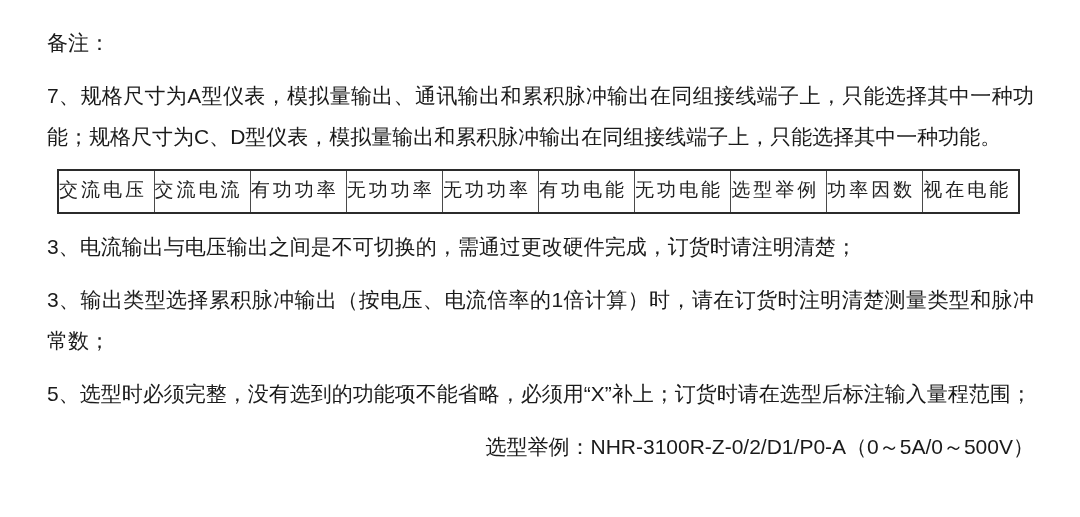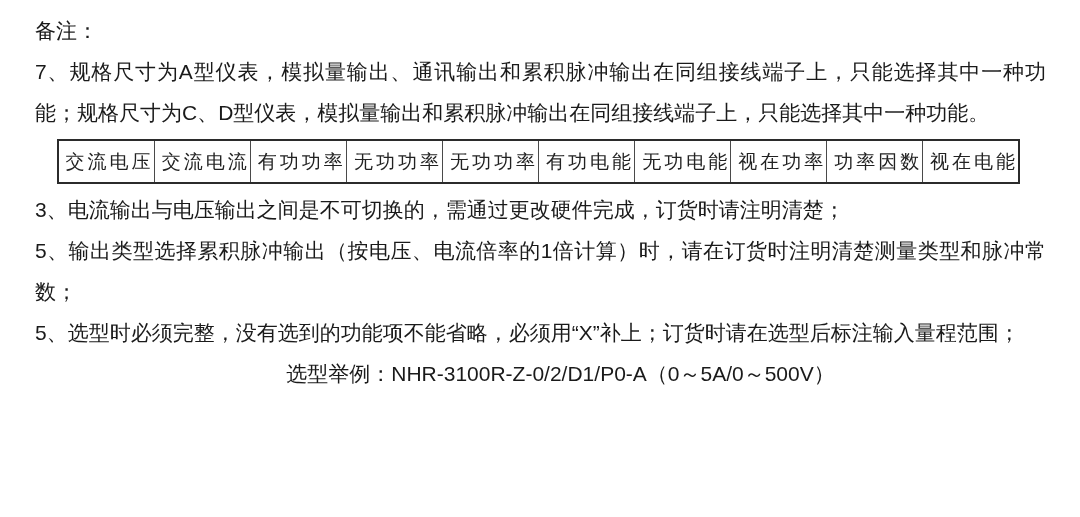--- a/index.html
+++ b/index.html
@@ -20,48 +20,48 @@
     height: 517px;
     padding: 10px 34px 0 35px;
     font-family: "Liberation Sans", sans-serif;
     font-size: 21px;
     font-weight: 500;
     color: #1a1a1a;
     line-height: 41px;
     text-align: justify;
   }
   .line {
-    margin: 0;
+    margin: 12px;
   }
   .title-line {
     text-align: left;
   }
   .meter-table {
     border-collapse: collapse;
     table-layout: fixed;
     width: 963px;
     margin: 6px 0 5px 22px;
     border: 2px solid #2b2b2b;
   }
   .meter-table td {
     border: 1px solid #4a4a4a;
     height: 37px;
     padding: 0;
-    text-align: right;
+    text-align: left;
     vertical-align: middle;
-    font-family: Liberation Serif, serif;
+    font-family: Liberation Mono, monospace;
     font-weight: 400;
     font-size: 19px;
     letter-spacing: 3px;
     color: #222222;
     white-space: nowrap;
     overflow: hidden;
   }
   .example-line {
-    text-align: center;
+    text-align: right;
     padding-left: 40px;
   }
 </style>
 </head>
 <body>
 
 <div class="page">
   <div class="doc">
 
     <p class="line title-line">备注：</p>
@@ -72,29 +72,29 @@
     <table class="meter-table">
       <tbody>
         <tr>
           <td>交流电压</td>
           <td>交流电流</td>
           <td>有功功率</td>
           <td>无功功率</td>
           <td>无功功率</td>
           <td>有功电能</td>
           <td>无功电能</td>
-          <td>视在功率</td>
+          <td>选型举例</td>
           <td>功率因数</td>
           <td>视在电能</td>
         </tr>
       </tbody>
     </table>
 
     <p class="line">3、电流输出与电压输出之间是不可切换的，需通过更改硬件完成，订货时请注明清楚；</p>
 
-    <p class="line">5、输出类型选择累积脉冲输出（按电压、电流倍率的1倍计算）时，请在订货时注明清楚测量类型和脉冲常数；</p>
+    <p class="line">3、输出类型选择累积脉冲输出（按电压、电流倍率的1倍计算）时，请在订货时注明清楚测量类型和脉冲常数；</p>
 
     <p class="line">5、选型时必须完整，没有选到的功能项不能省略，必须用“X”补上；订货时请在选型后标注输入量程范围；</p>
 
     <p class="line example-line">选型举例：NHR-3100R-Z-0/2/D1/P0-A（0～5A/0～500V）</p>
 
   </div>
 </div>
 
 </body></html>

